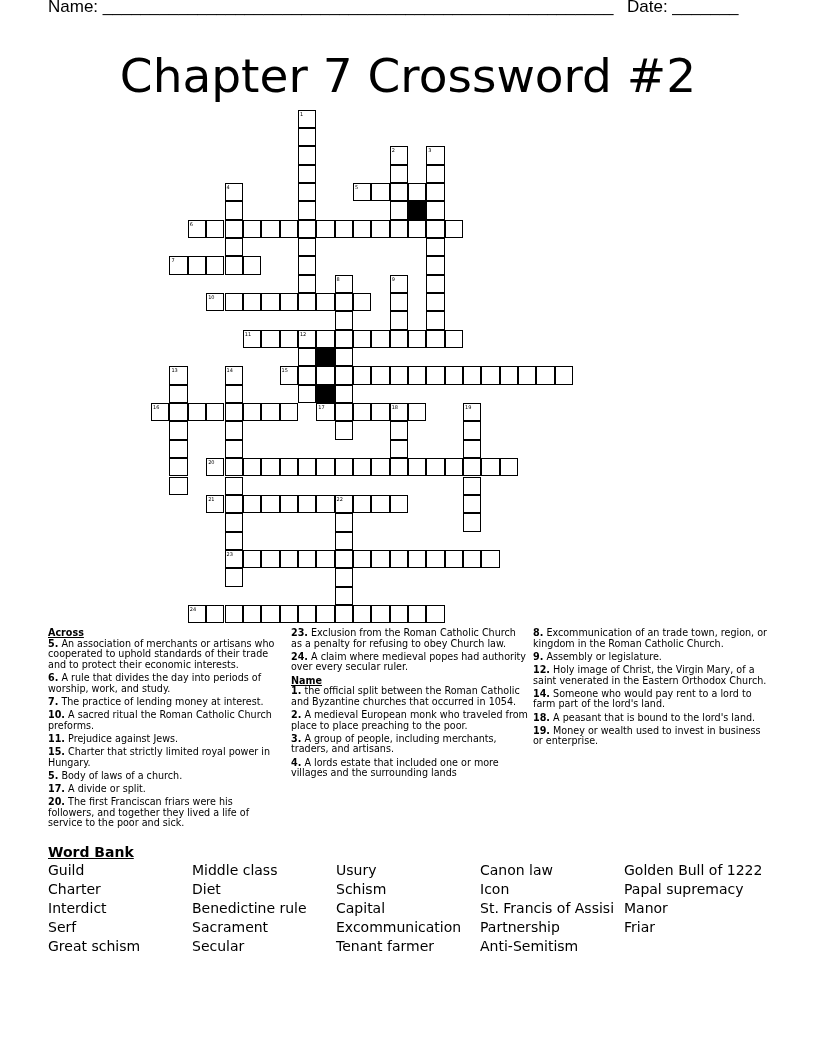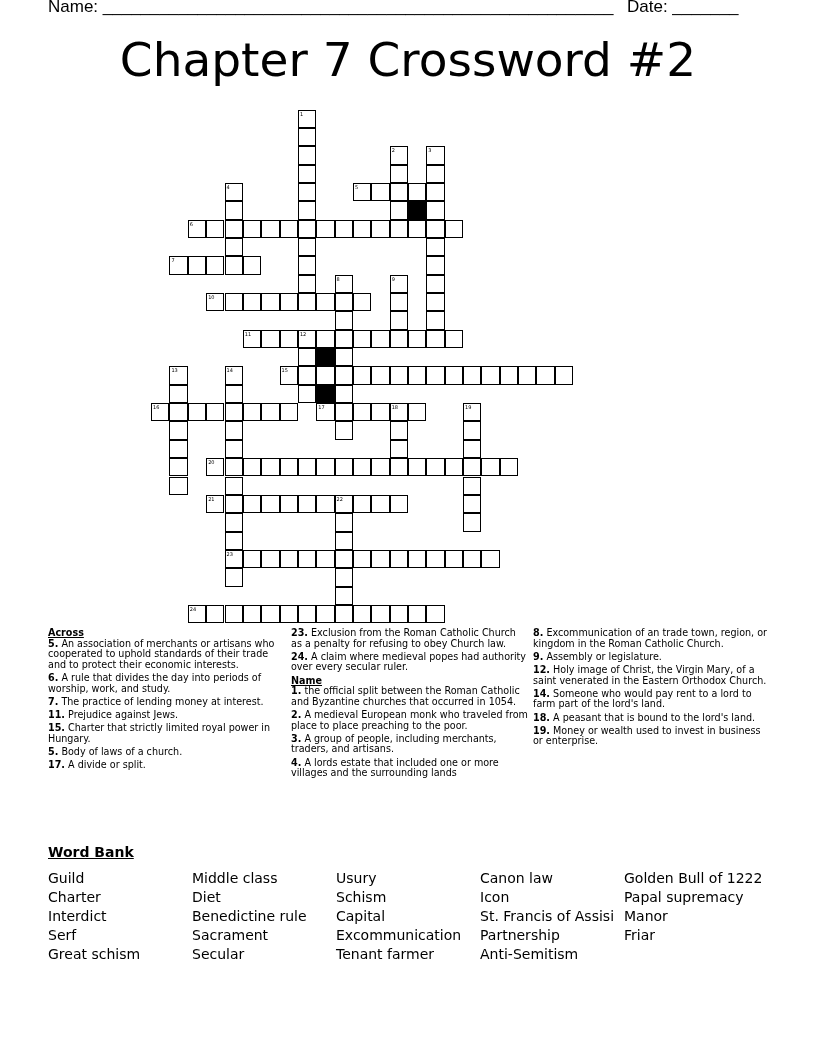--- a/index.html
+++ b/index.html
@@ -1,30 +1,30 @@
 <!DOCTYPE html>
 <html><head>
 <meta charset="utf-8">
 <style>
   html, body { margin: 0; padding: 0; background: #ffffff; }
   body { width: 816px; height: 1056px; position: relative; overflow: hidden; color: #000; font-family: "DejaVu Sans", sans-serif; }
   .header-line { position: absolute; top: -3px; left: 48px; width: 700px; font-family: "Liberation Sans", sans-serif; font-size: 17px; white-space: nowrap; }
   .header-line .date { position: absolute; left: 579px; }
-  .title { position: absolute; top: 32px; left: 0; width: 816px; text-align: center; font-size: 47px; font-family: "DejaVu Sans", sans-serif; letter-spacing: 0px; }
+  .title { position: absolute; top: 48px; left: 0; width: 816px; text-align: center; font-size: 47px; font-family: "DejaVu Sans", sans-serif; letter-spacing: 0px; }
   #grid { position: absolute; left: 0; top: 0; width: 816px; height: 640px; }
   .cell { position: absolute; width: 18.35px; height: 18.35px; box-sizing: border-box; border: 1px solid #000; background: #fff; margin-left: -0.5px; margin-top: -0.5px; }
   .cell.black { background: #000; }
   .cell .num { position: absolute; top: 0px; left: 1px; font-size: 5px; line-height: 6px; font-family: "DejaVu Sans", sans-serif; }
   .clues { position: absolute; top: 628px; font-size: 9.6px; line-height: 10.6px; font-family: "DejaVu Sans", sans-serif; }
   .clues .col { position: absolute; top: 0; }
   .clues .hdr { font-weight: bold; text-decoration: underline; margin-bottom: 0px; }
   .clues .clue { margin-bottom: 2.6px; }
   .clues .clue b { font-weight: bold; }
   .wordbank { position: absolute; top: 844px; left: 48px; font-size: 14px; font-family: "DejaVu Sans", sans-serif; }
-  .wordbank .wb-title { font-weight: bold; text-decoration: underline; margin-bottom: 10px; }
+  .wordbank .wb-title { font-weight: bold; text-decoration: underline; margin-bottom: 2px; }
   .wordbank .wb-grid { display: grid; grid-template-columns: 144px 144px 144px 144px 144px; row-gap: 1.5px; }
   .wordbank .wb-word { line-height: 17.5px; white-space: nowrap; }
 </style>
 </head>
 <body>
 
 <div class="header-line">
   <span>Name: ______________________________________________________</span>
   <span class="date">Date: _______</span>
 </div>
@@ -276,24 +276,26 @@
     <div class="cell black" style="left: 316.75px; top: 348.55px;"></div>
     <div class="cell black" style="left: 316.75px; top: 385.25px;"></div>
   </div>
 
 <div class="clues">
   <div class="col" id="clue-col-1" style="left:48px; width:232px;">
     <div class="hdr">Across</div>
   <div class="clue"><b>5.</b><span> An association of merchants or artisans who cooperated to uphold standards of their trade and to protect their economic interests.</span></div>
       <div class="clue"><b>6.</b><span> A rule that divides the day into periods of worship, work, and study.</span></div>
       <div class="clue"><b>7.</b><span> The practice of lending money at interest.</span></div>
+      <div class="clue"><b>10.</b><span> A sacred ritual the Roman Catholic Church preforms.</span></div>
       <div class="clue"><b>11.</b><span> Prejudice against Jews.</span></div>
       <div class="clue"><b>15.</b><span> Charter that strictly limited royal power in Hungary.</span></div>
       <div class="clue"><b>5.</b><span> Body of laws of a church.</span></div>
       <div class="clue"><b>17.</b><span> A divide or split.</span></div>
+      <div class="clue"><b>20.</b><span> The first Franciscan friars were his followers, and together they lived a life of service to the poor and sick.</span></div>
     </div>
   <div class="col" id="clue-col-2" style="left:291px; width:237px;">
       <div class="clue"><b>23.</b><span> Exclusion from the Roman Catholic Church as a penalty for refusing to obey Church law.</span></div>
       <div class="clue"><b>24.</b><span> A claim where medieval popes had authority over every secular ruler.</span></div>
       <div class="hdr">Name</div>
       <div class="clue"><b>1.</b><span> the official split between the Roman Catholic and Byzantine churches that occurred in 1054.</span></div>
       <div class="clue"><b>2.</b><span> A medieval European monk who traveled from place to place preaching to the poor.</span></div>
       <div class="clue"><b>3.</b><span> A group of people, including merchants, traders, and artisans.</span></div>
       <div class="clue"><b>4.</b><span> A lords estate that included one or more villages and the surrounding lands</span></div>
     </div>

